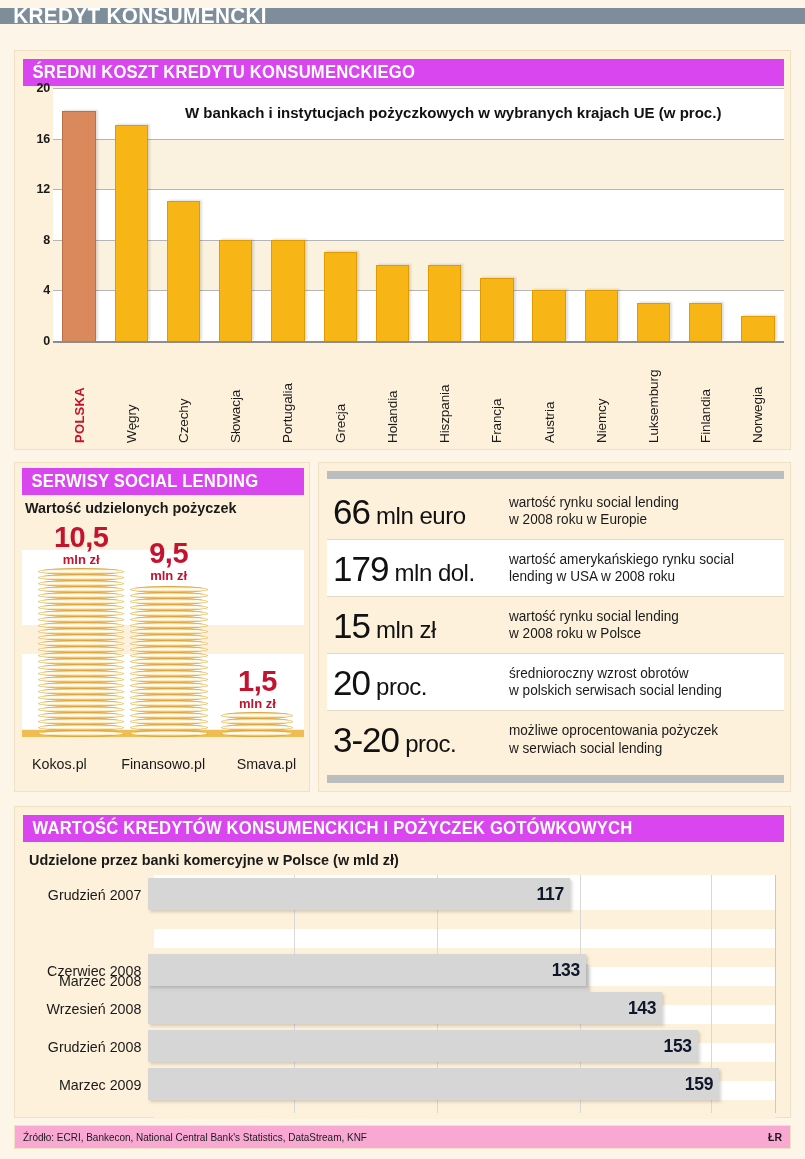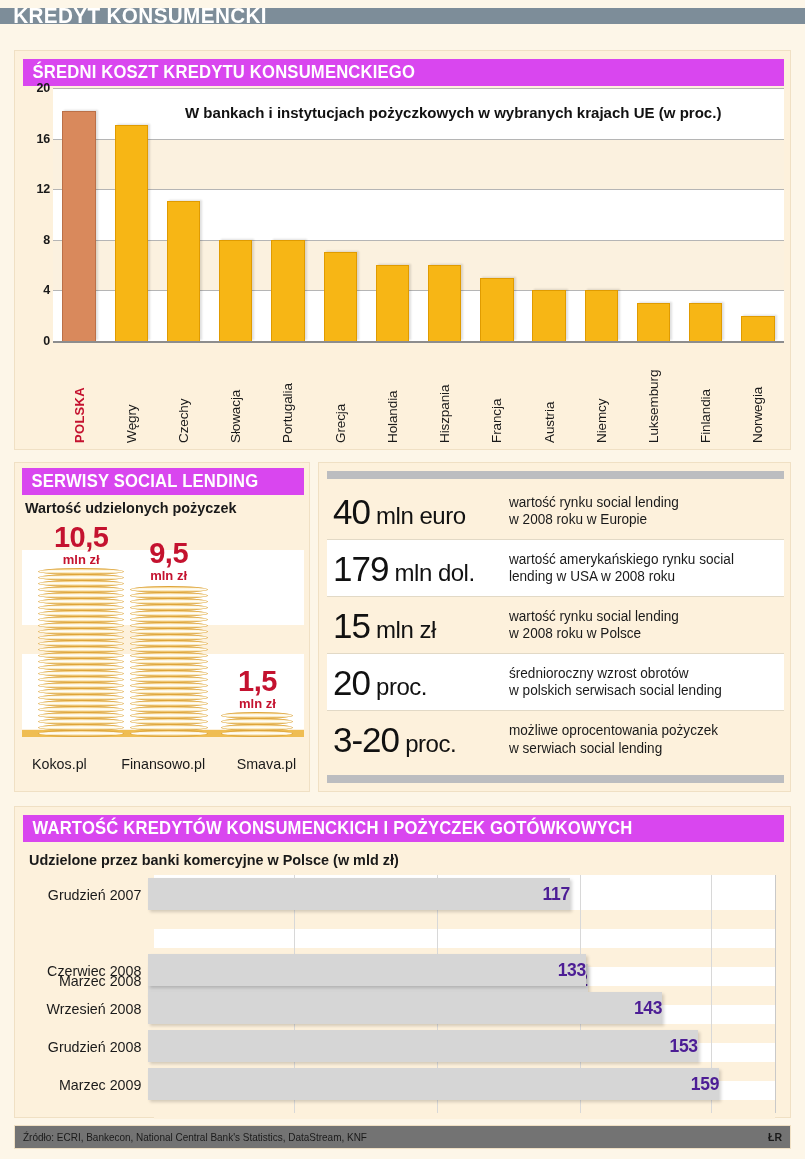--- a/index.html
+++ b/index.html
@@ -190,28 +190,28 @@
     transform: scaleX(0.95); transform-origin: right center;
   }
   .h-barwrap { flex: 1 1 auto; height: 100%; position: relative; }
   .h-bar {
     position: absolute; left: 0; top: 3px; height: 32px;
     background: #d6d6d6;
     box-shadow: 2px 2px 3px rgba(0,0,0,0.17);
     display: flex; align-items: center; justify-content: flex-end;
   }
   .h-val {
-    font-size: 17.5px; font-weight: bold; color: #4c1d95;
-    letter-spacing: -0.3px;
+    font-size: 17.5px; font-weight: bold; color: #0f172a;
+    padding-right: 6px; letter-spacing: -0.3px;
   }
 
   
   .footer {
     position: absolute; left: 14px; top: 1125px; width: 777px; height: 24px;
-    background: #737373; border: 1px solid #f0e0c4;
+    background: #f9a8d4; border: 1px solid #f0e0c4;
     display: flex; align-items: center; justify-content: space-between;
     padding: 0 8px;
   }
   .footer-src { font-size: 10.5px; color: #1a1a1a; transform: scaleX(0.95); transform-origin: left center; }
   .footer-sig { font-size: 10.5px; color: #1a1a1a; font-weight: bold; }
 </style>
 </head>
 <body>
 
 <div class="page">
@@ -426,21 +426,21 @@
         <div class="p2-name">Kokos.pl</div>
         <div class="p2-name">Finansowo.pl</div>
         <div class="p2-name">Smava.pl</div>
       </div>
   </div>
 
   <div class="panel3">
     <div class="p3-topbar"></div>
     <div class="statlist" id="statlist">
         <div class="statrow">
-          <div class="stat-val"><span class="stat-num">40</span><span class="stat-unit"> mln euro</span></div>
+          <div class="stat-val"><span class="stat-num">66</span><span class="stat-unit"> mln euro</span></div>
           <div class="stat-desc">
             <div>wartość rynku social lending</div>
             <div>w 2008 roku w Europie</div>
           </div>
         </div>
         <div class="statrow alt">
           <div class="stat-val"><span class="stat-num">179</span><span class="stat-unit"> mln dol.</span></div>
           <div class="stat-desc">
             <div>wartość amerykańskiego rynku social</div>
             <div>lending w USA w 2008 roku</div>

